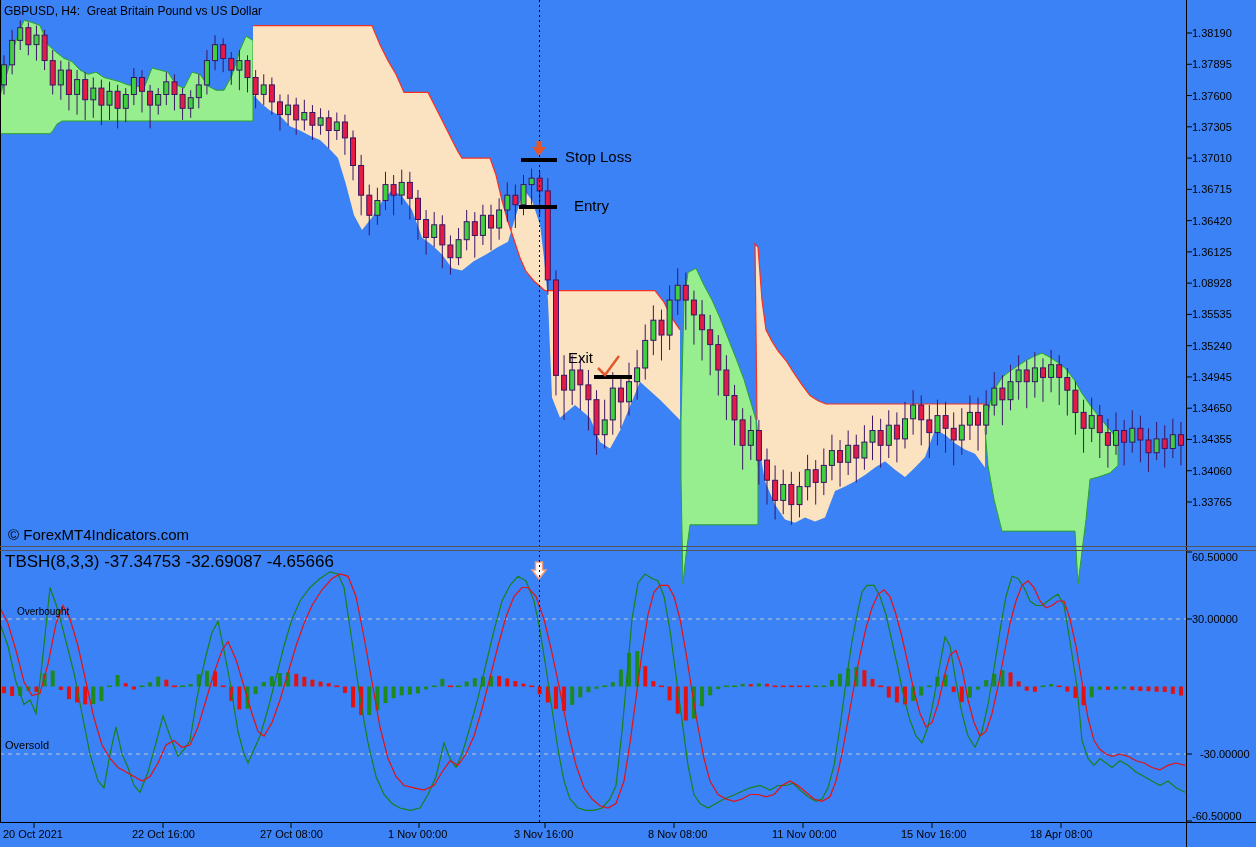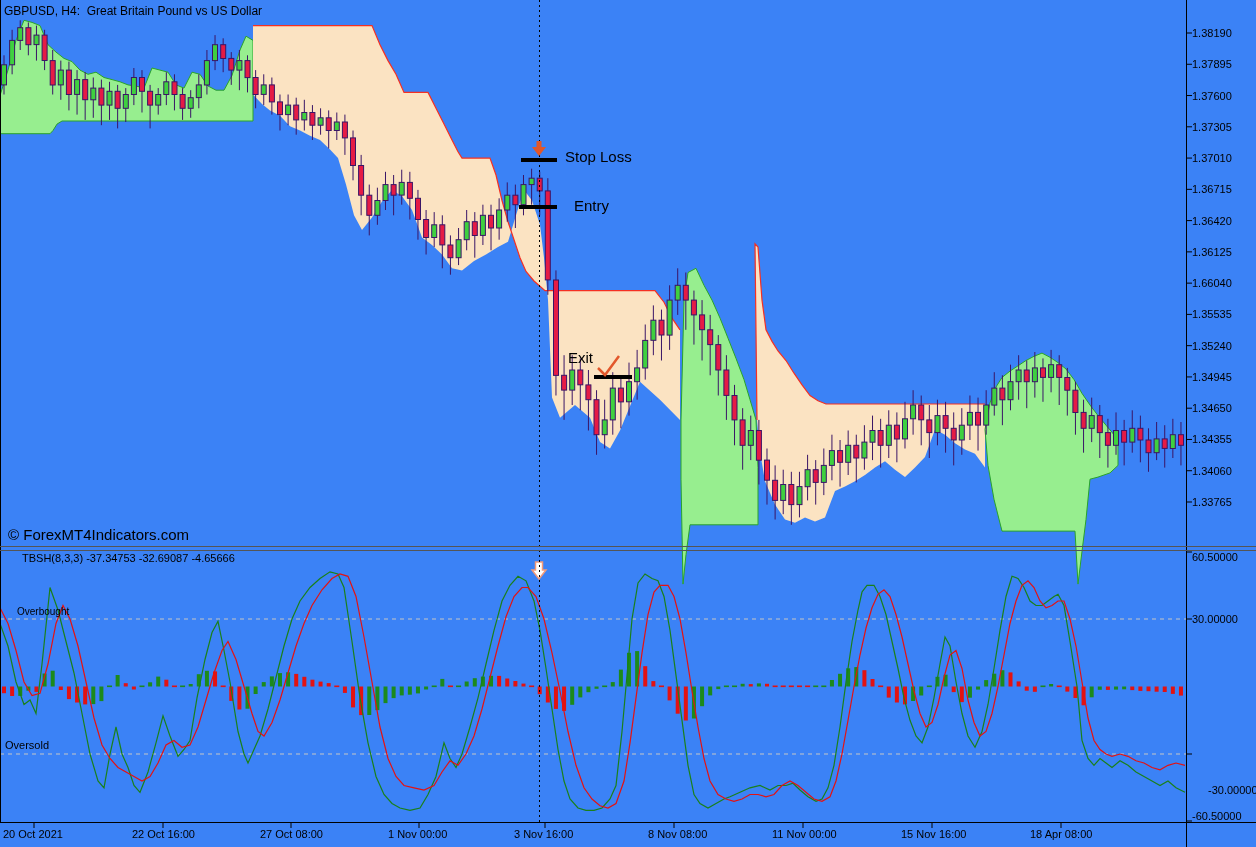--- a/index.html
+++ b/index.html
@@ -2,21 +2,21 @@
 <html><head>
 <meta charset="utf-8">
 <style>
   html,body{margin:0;padding:0;background:#fff;}
   #win{position:relative;width:1256px;height:847px;background:#3b82f6;overflow:hidden;
        font-family:"Liberation Sans",sans-serif;color:#000;}
   svg{position:absolute;left:0;top:0;}
   .txt{position:absolute;white-space:pre;}
   #chart-title{left:4px;top:4px;font-size:12px;}
   #watermark{left:8px;top:526px;font-size:15px;}
-  #ind-title{left:22px;top:552px;font-size:11px;}
+  #ind-title{left:5px;top:552px;font-size:17px;}
   #ob-label{left:17px;top:606px;font-size:10px;text-align:right;}
   #os-label{left:5px;top:739px;font-size:11px;}
   .ann{font-size:15px;}
   #sl-text{left:565px;top:148px;}
   #entry-text{left:574px;top:197px;}
   #exit-text{left:568px;top:349px;}
   .axis-label{position:absolute;font-size:11px;white-space:pre;}
   #price-axis,#ind-axis{position:absolute;left:1192px;top:0;width:64px;height:847px;}
   #time-axis{position:absolute;left:0;top:828px;width:1072px;height:19px;text-align:right;}
 </style>
@@ -537,33 +537,33 @@
 
   <div id="price-axis">
       <div class="axis-label" style="top: 27px; left: 0px;">1.38190</div>
       <div class="axis-label" style="top: 58.2666px; left: 0px;">1.37895</div>
       <div class="axis-label" style="top: 89.5331px; left: 0px;">1.37600</div>
       <div class="axis-label" style="top: 120.8px; left: 0px;">1.37305</div>
       <div class="axis-label" style="top: 152.066px; left: 0px;">1.37010</div>
       <div class="axis-label" style="top: 183.333px; left: 0px;">1.36715</div>
       <div class="axis-label" style="top: 214.599px; left: 0px;">1.36420</div>
       <div class="axis-label" style="top: 245.866px; left: 0px;">1.36125</div>
-      <div class="axis-label" style="top: 277.132px; left: 0px;">1.66040</div>
+      <div class="axis-label" style="top: 277.132px; left: 0px;">1.08928</div>
       <div class="axis-label" style="top: 308.399px; left: 0px;">1.35535</div>
       <div class="axis-label" style="top: 339.666px; left: 0px;">1.35240</div>
       <div class="axis-label" style="top: 370.932px; left: 0px;">1.34945</div>
       <div class="axis-label" style="top: 402.199px; left: 0px;">1.34650</div>
       <div class="axis-label" style="top: 433.465px; left: 0px;">1.34355</div>
       <div class="axis-label" style="top: 464.732px; left: 0px;">1.34060</div>
       <div class="axis-label" style="top: 495.998px; left: 0px;">1.33765</div>
     </div>
   <div id="ind-axis">
       <div class="axis-label" style="top: 551px; left: 0px;">60.50000</div>
       <div class="axis-label" style="top: 613px; left: 0px;">30.00000</div>
-      <div class="axis-label" style="top: 748px; left: 16px; margin-top: 36px;">-30.00000</div>
+      <div class="axis-label" style="top: 748px; left: 8px;">-30.00000</div>
       <div class="axis-label" style="top: 810px; left: 0px;">-60.50000</div>
     </div>
   <div id="time-axis">
       <div class="axis-label" style="left: 3px; top: 0px;">20 Oct 2021</div>
       <div class="axis-label" style="left: 132px; top: 0px;">22 Oct 16:00</div>
       <div class="axis-label" style="left: 260px; top: 0px;">27 Oct 08:00</div>
       <div class="axis-label" style="left: 388px; top: 0px;">1 Nov 00:00</div>
       <div class="axis-label" style="left: 514px; top: 0px;">3 Nov 16:00</div>
       <div class="axis-label" style="left: 648px; top: 0px;">8 Nov 08:00</div>
       <div class="axis-label" style="left: 772px; top: 0px;">11 Nov 00:00</div>

